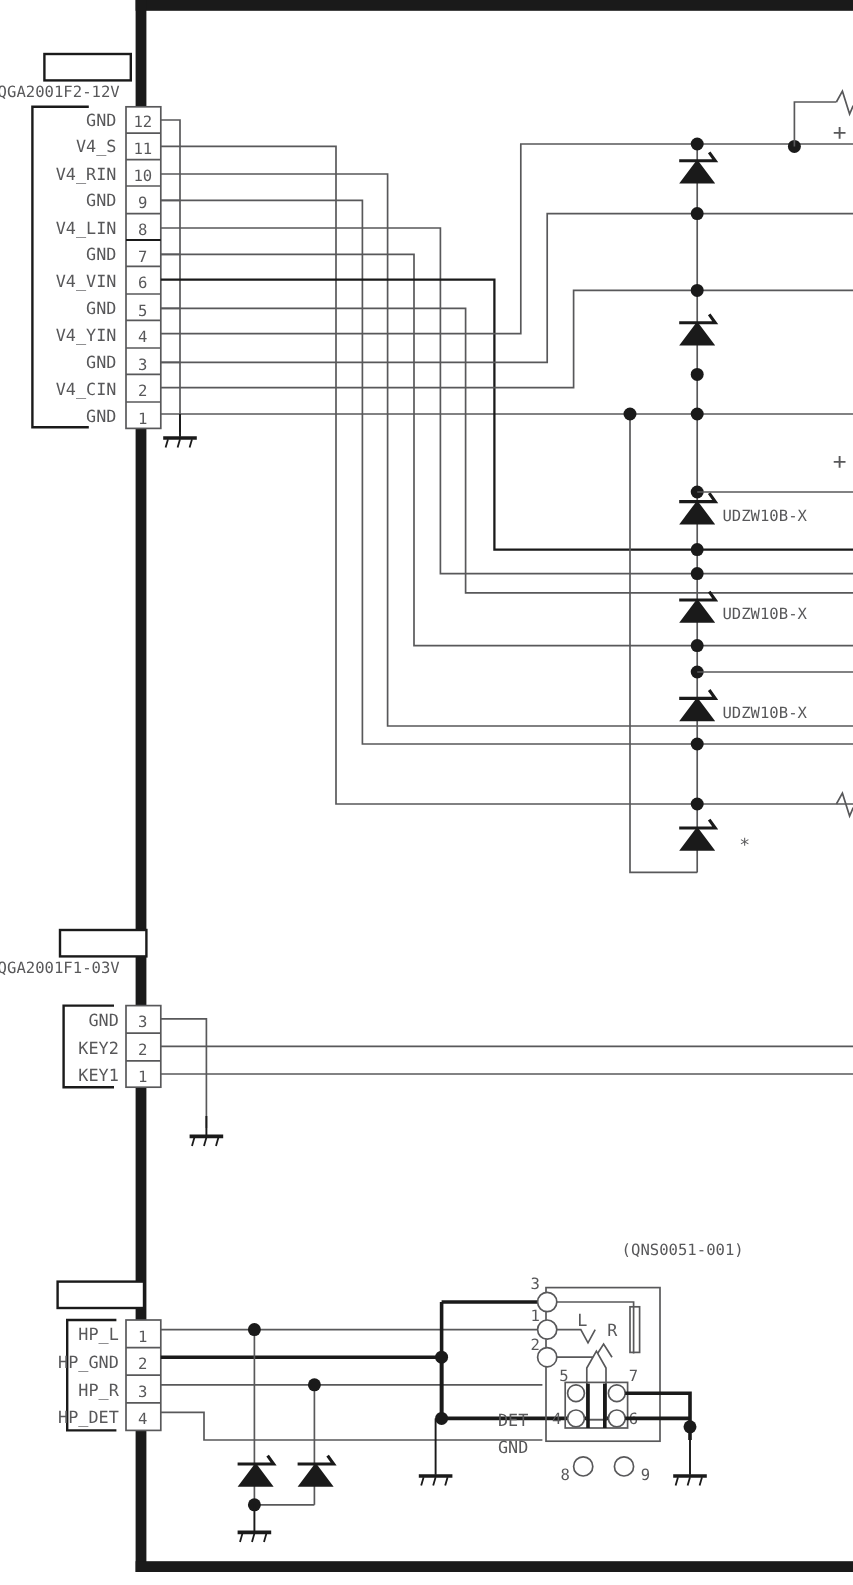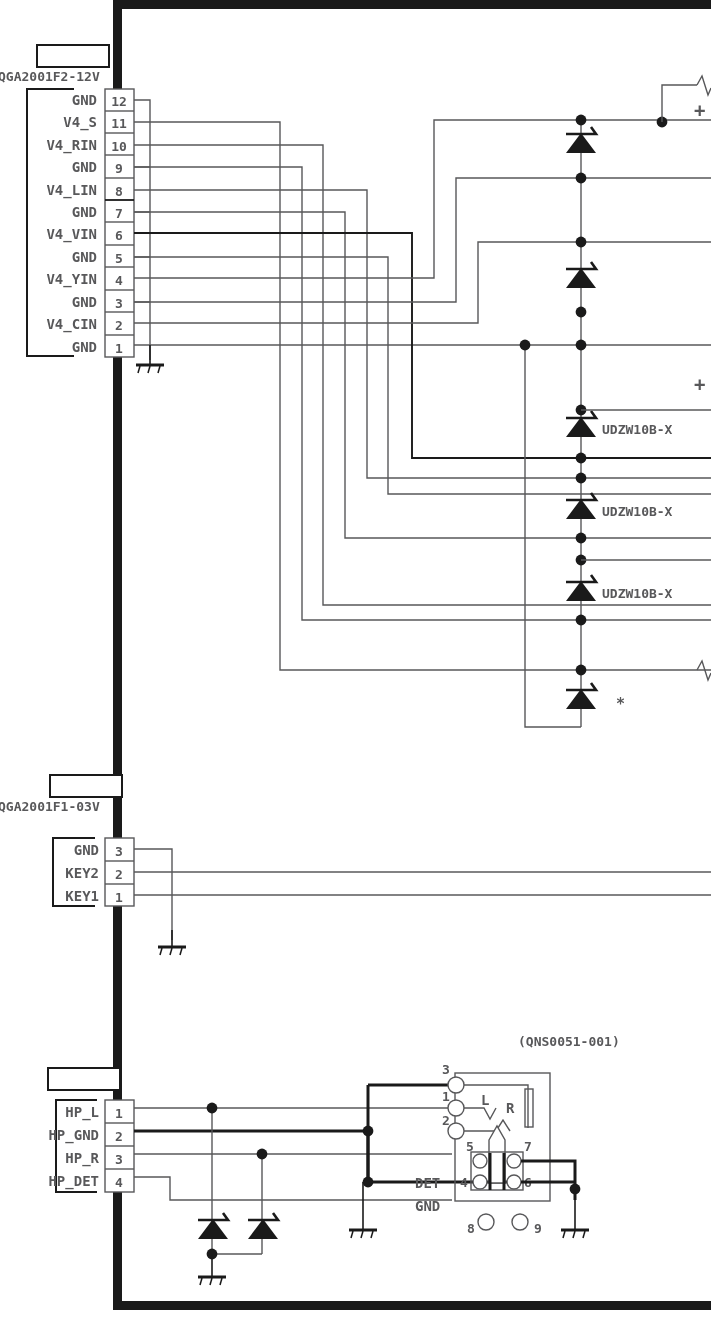--- a/index.html
+++ b/index.html
@@ -1,19 +1,19 @@
 <!DOCTYPE html>
 <html><head>
 <meta charset="utf-8">
 <title>Schematic</title>
 <style>
   html,body{margin:0;padding:0;background:#ffffff;}
   body{width:711px;height:1321px;position:relative;overflow:hidden;
        font-family:"DejaVu Sans Mono","Liberation Mono",monospace;}
-  #sheet{position:absolute;left:0;top:0;width:711px;height:1321px;font-weight:bold;}
+  #sheet{position:absolute;left:0;top:0;width:711px;height:1321px;}
   svg{display:block;}
   .txt{font-family:"DejaVu Sans Mono","Liberation Mono",monospace;}
 </style>
 </head>
 <body>
 
 <div id="sheet">
 <svg width="711" height="1321" viewBox="0 0 711 1321" xmlns="http://www.w3.org/2000/svg">
 
   <g>

